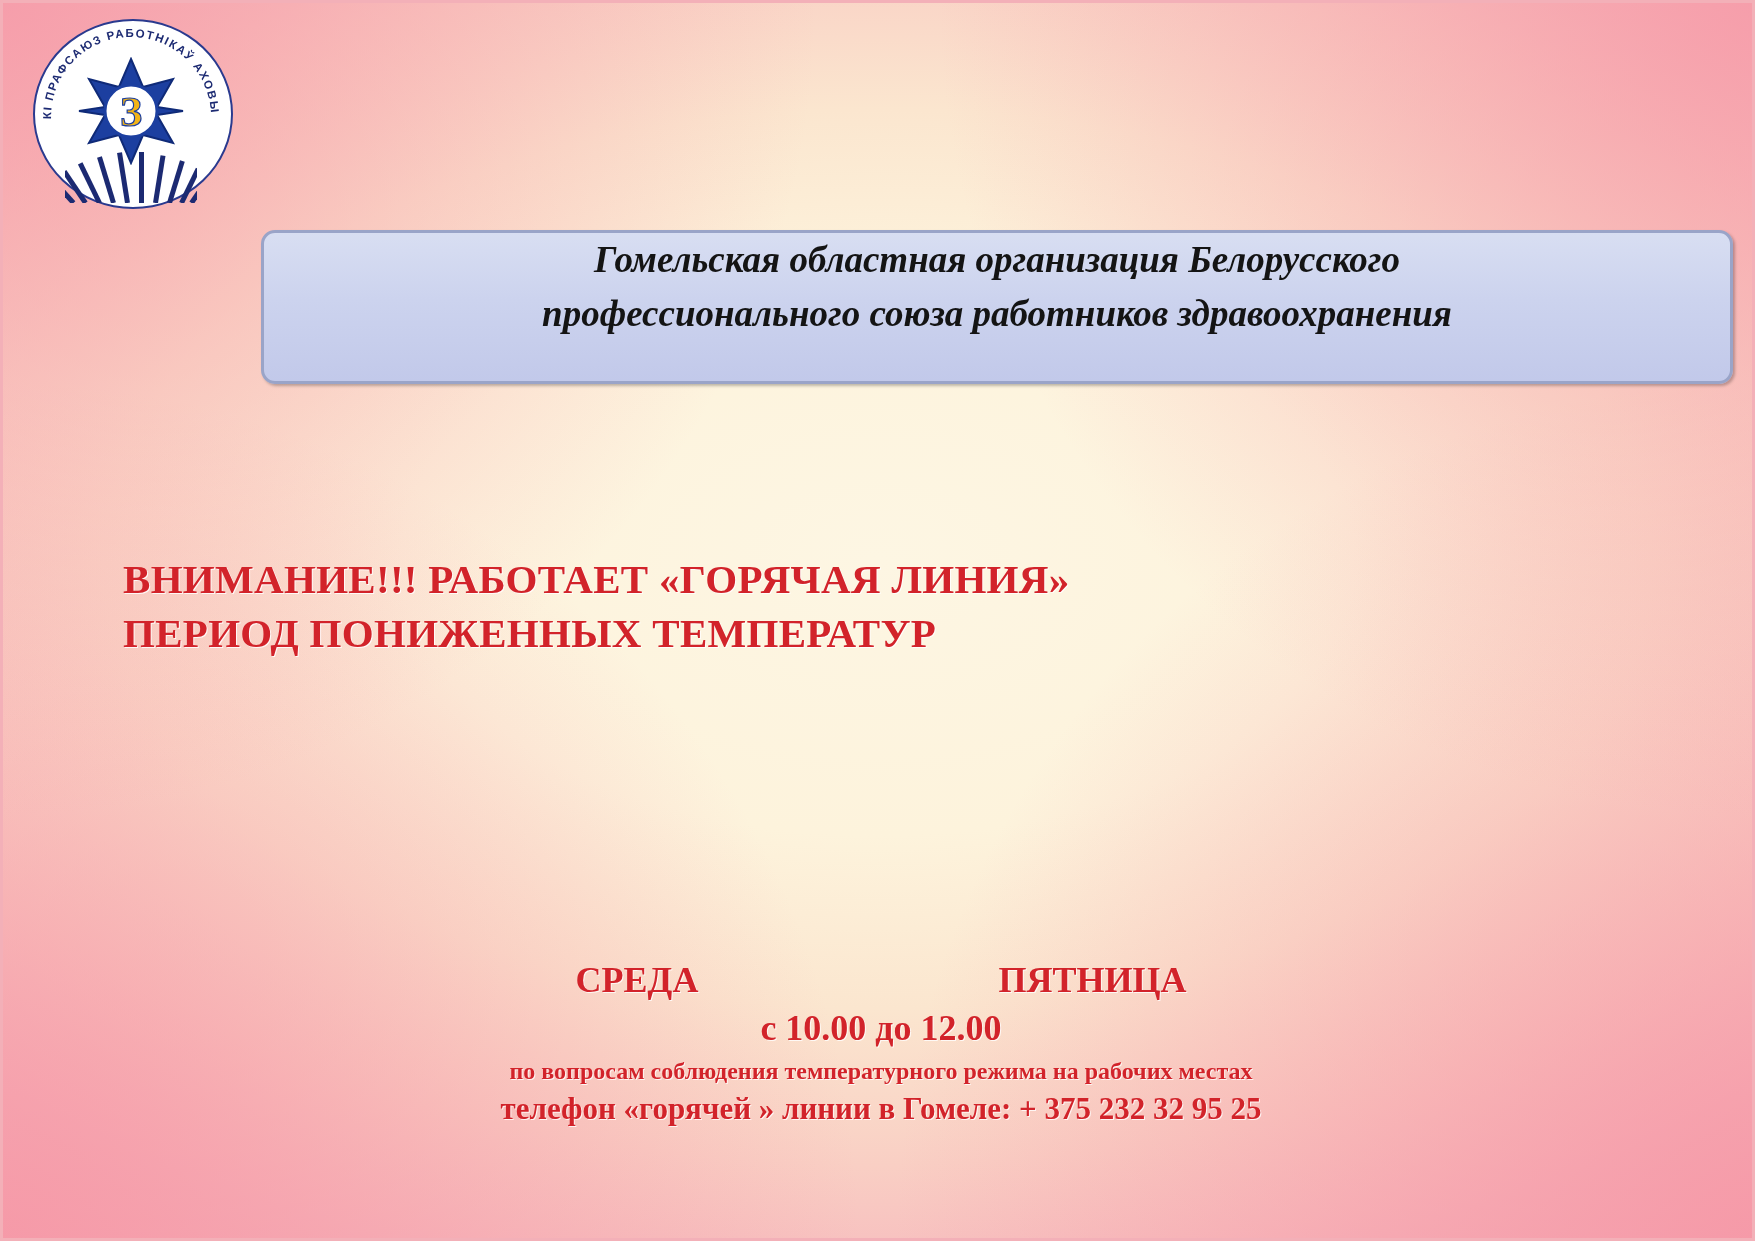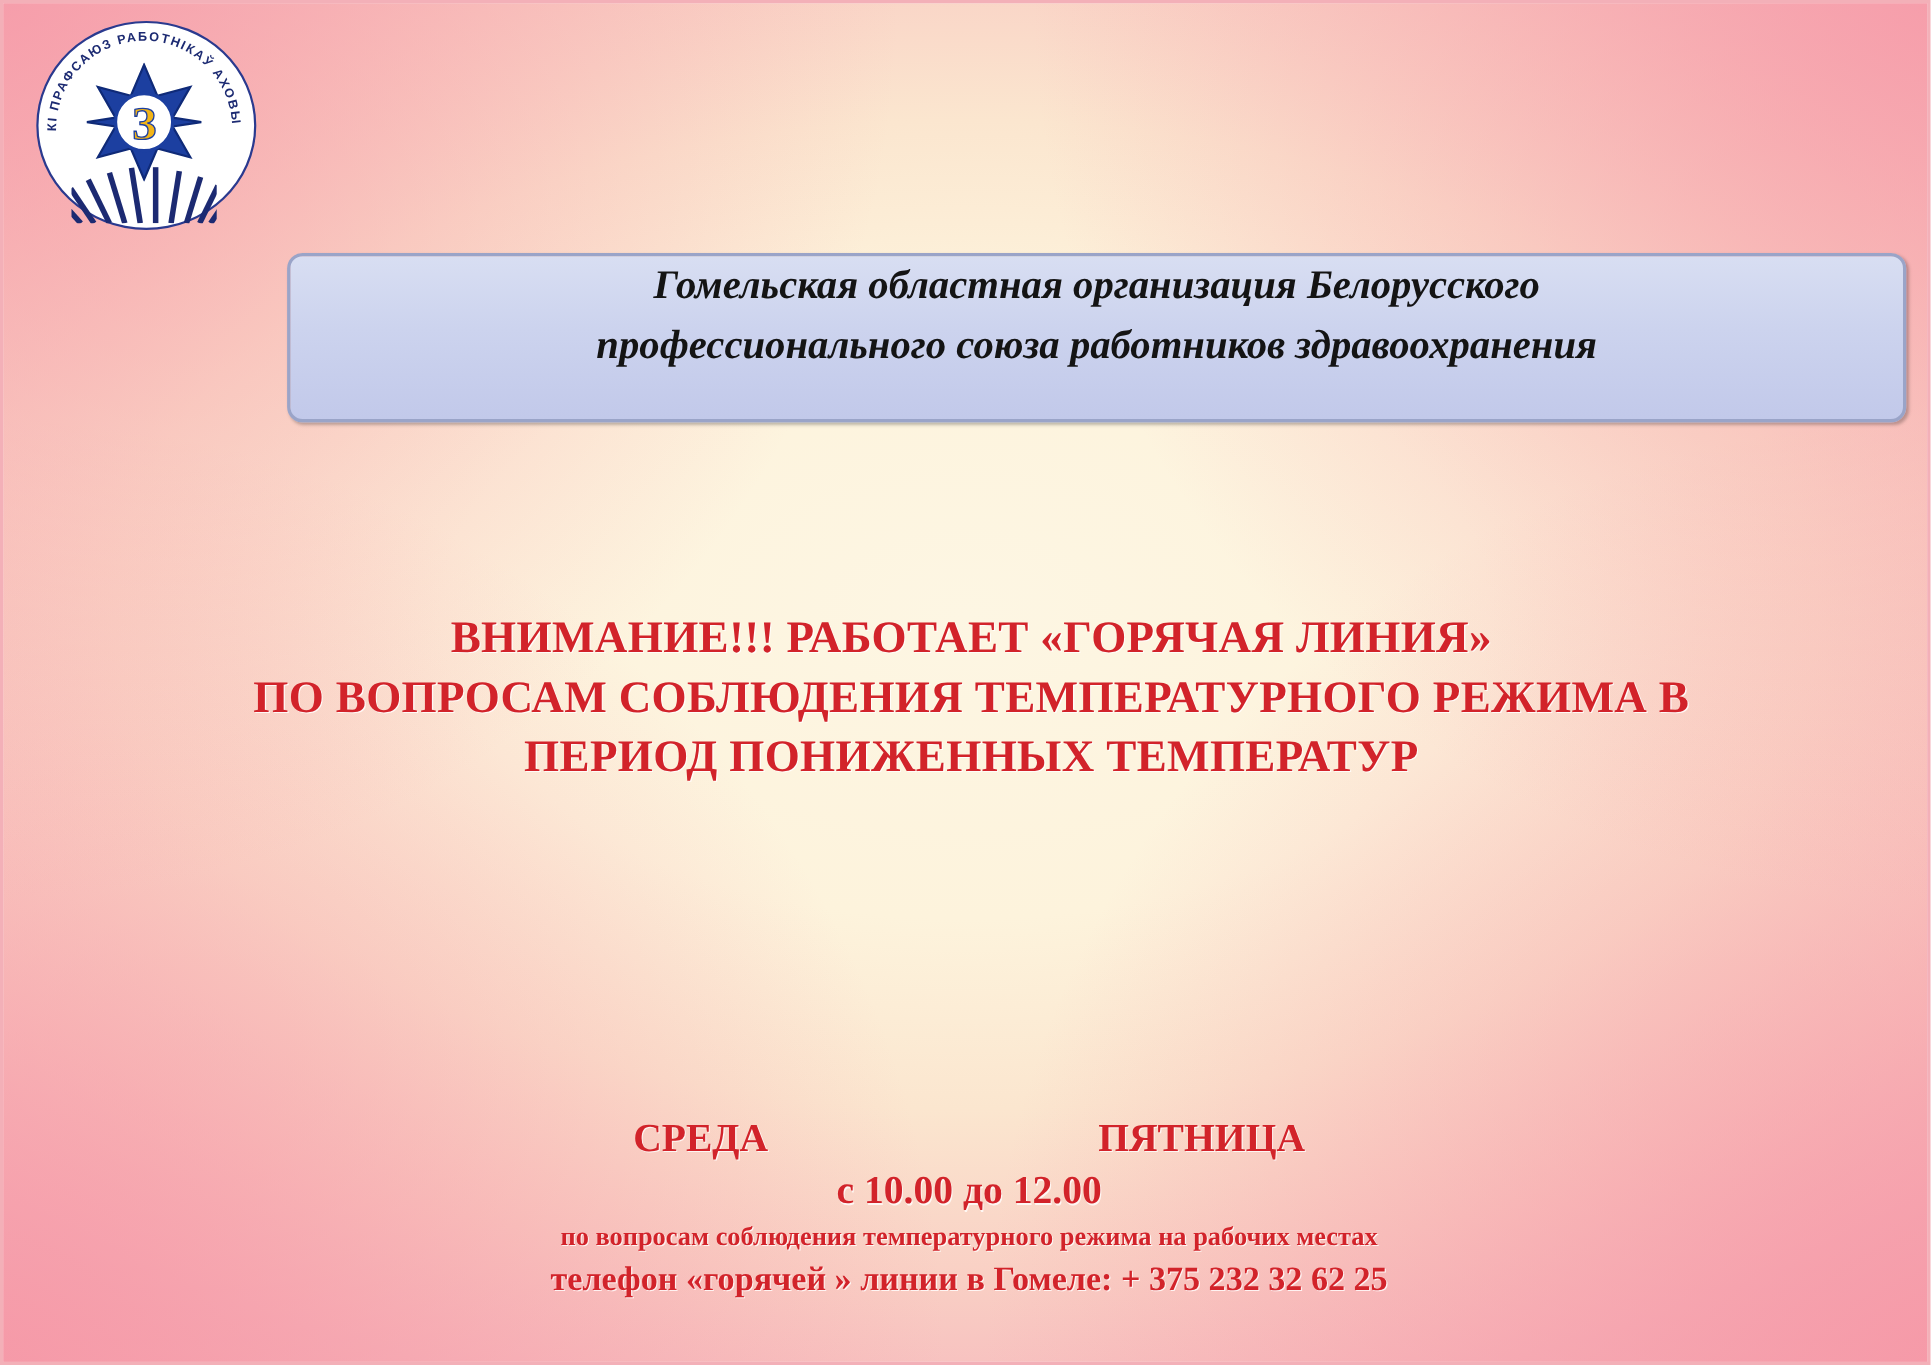--- a/index.html
+++ b/index.html
@@ -100,21 +100,20 @@
     white-space: nowrap;
     text-align: center;
   }
 
   
   .attention {
     position: absolute;
     left: 120px;
     top: 200px;
     width: 1520px;
-    text-align: center;
     color: #d2232a;
     font-weight: bold;
     font-size: 41px;
     line-height: 1.32;
     text-shadow: 1px 1px 0 rgba(255,255,255,0.85);
     letter-spacing: 0.3px;
   }
 
   
   .schedule {
@@ -202,27 +201,26 @@
     </div>
   </div>
 
   <div class="header-banner">
     <div class="line">Гомельская областная организация Белорусского</div>
     <div class="line">профессионального союза работников здравоохранения</div>
   </div>
 
   <div class="attention">
     <div>ВНИМАНИЕ!!! РАБОТАЕТ «ГОРЯЧАЯ ЛИНИЯ»</div>
-    <div>ПО ВОПРОСАМ СОБЛЮДЕНИЯ ТЕМПЕРАТУРНОГО РЕЖИМА В</div>
     <div>ПЕРИОД ПОНИЖЕННЫХ ТЕМПЕРАТУР</div>
   </div>
 
   <div class="schedule first">
     <div class="days">
       <span>СРЕДА</span>
       <span>ПЯТНИЦА</span>
     </div>
     <div class="hours">с 10.00 до 12.00</div>
     <div class="topic">по вопросам соблюдения температурного режима на рабочих местах</div>
-    <div class="phone">телефон «горячей » линии в Гомеле: +  375 232 32 62 25</div>
+    <div class="phone">телефон «горячей » линии в Гомеле: +  375 232 32 95 25</div>
   </div>
 
 </div>
 
 </body></html>

